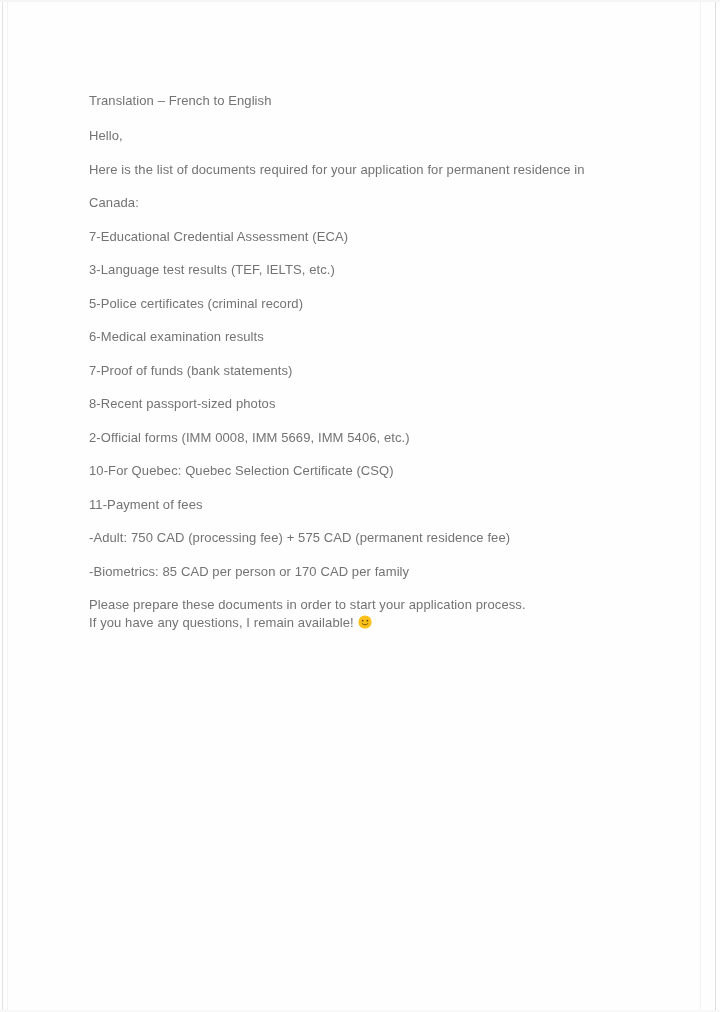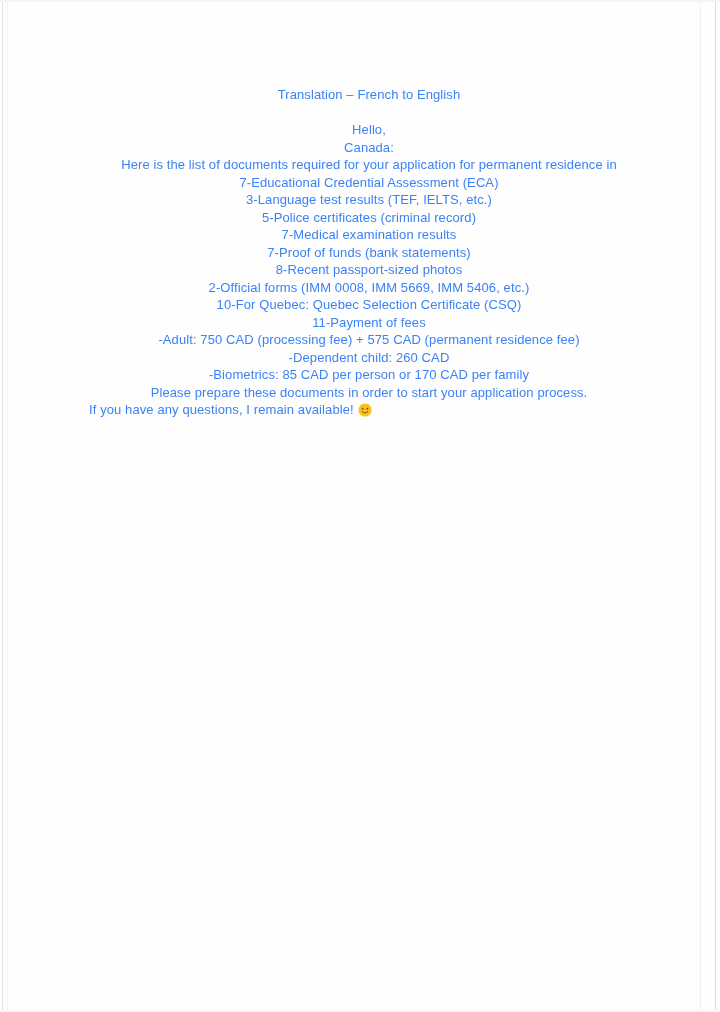--- a/index.html
+++ b/index.html
@@ -27,37 +27,37 @@
   .edge-left-outer   { left: 2px;  top: 0; bottom: 0; width: 1px; background: #e2e2e2; }
   .edge-left-inner   { left: 7px;  top: 0; bottom: 0; width: 1px; background: #f3f3f3; }
   .edge-right-inner  { left: 700px; top: 0; bottom: 0; width: 1px; background: #f2f2f2; }
   .edge-right-outer  { left: 715px; top: 0; bottom: 0; width: 1px; background: #dedede; }
   .edge-top          { left: 0; top: 0; right: 0; height: 2px; background: #f5f5f5; }
   .edge-bottom       { left: 0; bottom: 0; right: 0; height: 2px; background: #f7f7f7; }
 
   .doc-text {
     position: absolute;
     left: 89px;
-    top: 86px;
+    top: 92px;
     width: 560px;
-    color: #3b82f6;
+    color: #737373;
     font-size: 13px;
     line-height: 17.5px;
     letter-spacing: 0.1px;
     white-space: nowrap;
-    text-align: center;
   }
   .doc-title {
     margin: 0 0 17.5px 0;
     font-size: 13px;
     font-weight: 400;
     line-height: 17.5px;
   }
   .text-line {
     height: 17.5px;
+    margin-top: 16px;
   }
   .closing-line {
     height: 17.5px;
     display: flex;
     align-items: center;
     gap: 4px;
   }
   .emoji {
     display: inline-block;
     width: 14px;
@@ -74,33 +74,32 @@
   <div class="edge edge-left-inner"></div>
   <div class="edge edge-right-inner"></div>
   <div class="edge edge-right-outer"></div>
   <div class="edge edge-top"></div>
   <div class="edge edge-bottom"></div>
 
   <div class="doc-text">
     <p class="doc-title">Translation – French to English</p>
 
     <div class="text-line">Hello,</div>
+    <div class="text-line">Here is the list of documents required for your application for permanent residence in</div>
     <div class="text-line">Canada:</div>
-    <div class="text-line">Here is the list of documents required for your application for permanent residence in</div>
     <div class="text-line">7-Educational Credential Assessment (ECA)</div>
     <div class="text-line">3-Language test results (TEF, IELTS, etc.)</div>
     <div class="text-line">5-Police certificates (criminal record)</div>
-    <div class="text-line">7-Medical examination results</div>
+    <div class="text-line">6-Medical examination results</div>
     <div class="text-line">7-Proof of funds (bank statements)</div>
     <div class="text-line">8-Recent passport-sized photos</div>
     <div class="text-line">2-Official forms (IMM 0008, IMM 5669, IMM 5406, etc.)</div>
     <div class="text-line">10-For Quebec: Quebec Selection Certificate (CSQ)</div>
     <div class="text-line">11-Payment of fees</div>
     <div class="text-line">-Adult: 750 CAD (processing fee) + 575 CAD (permanent residence fee)</div>
-    <div class="text-line">-Dependent child: 260 CAD</div>
     <div class="text-line">-Biometrics: 85 CAD per person or 170 CAD per family</div>
     <div class="text-line">Please prepare these documents in order to start your application process.</div>
 
     <div class="closing-line">
       <span>If you have any questions, I remain available!</span>
       <svg class="emoji" viewBox="0 0 36 36" aria-hidden="true">
         <circle cx="18" cy="18" r="17" fill="#fcc21b"></circle>
         <circle cx="12" cy="14.5" r="2.4" fill="#6b4c00"></circle>
         <circle cx="24" cy="14.5" r="2.4" fill="#6b4c00"></circle>
         <path d="M10.5 22 q7.5 7.5 15 0" stroke="#6b4c00" stroke-width="2.4" fill="none" stroke-linecap="round"></path>

